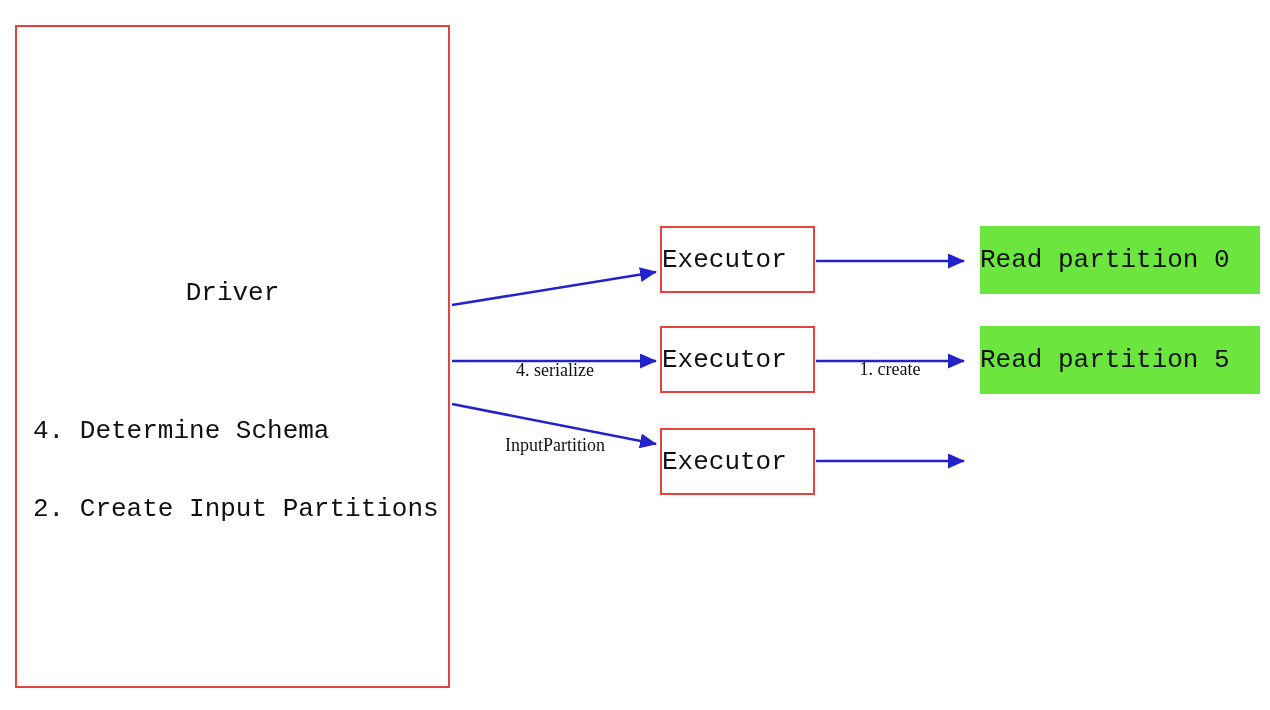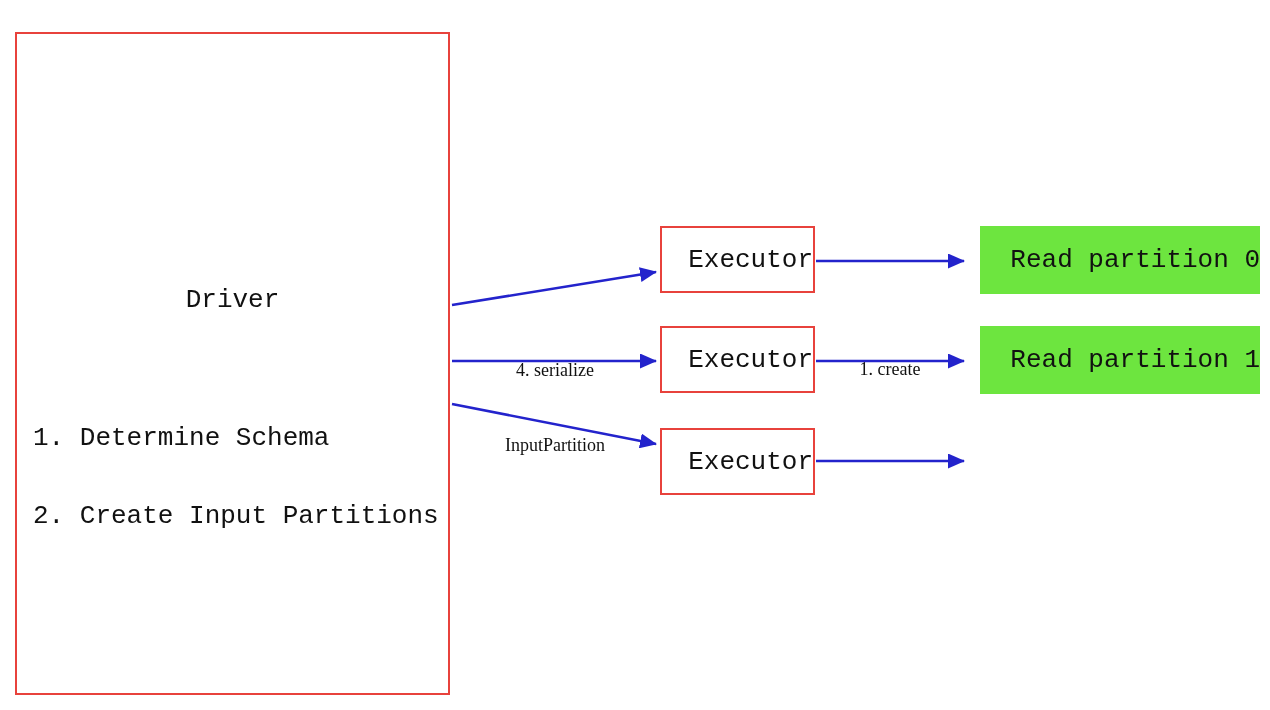--- a/index.html
+++ b/index.html
@@ -25,21 +25,21 @@
   .mono {
     font-family: "Liberation Mono", "DejaVu Sans Mono", monospace;
     color: var(--text);
   }
   .serif {
     font-family: "Liberation Serif", "DejaVu Serif", serif;
     color: var(--text);
   }
   .driver-box {
     position: absolute;
-    left: 15px; top: 32px;
+    left: 15px; top: 25px;
     width: 435px; height: 663px;
     border: 2px solid var(--box-border);
     background: var(--bg);
   }
   .driver-title {
     position: absolute;
     left: 0; top: 253px;        
     width: 100%;
     text-align: center;
     font-size: 26px;
@@ -50,24 +50,23 @@
     position: absolute;
     left: 16px; top: 339px;     
     font-size: 26px;
     line-height: 26px;
     white-space: pre;
   }
   .node {
     position: absolute;
     display: flex;
     align-items: center;
-    justify-content: flex-end;
+    justify-content: flex-start;
     font-size: 26px;
     white-space: pre;
-    padding-left: 36px;
   }
   .executor {
     left: 660px;
     width: 155px; height: 67px;
     border: 2px solid var(--box-border);
     background: var(--bg);
   }
   .executor.e0 { top: 226px; }
   .executor.e1 { top: 326px; }
   .executor.e2 { top: 428px; }
@@ -113,40 +112,40 @@
     <line x1="452" y1="361" x2="656" y2="361" marker-end="url(#ah)"></line>
     <line x1="452" y1="404" x2="656" y2="444" marker-end="url(#ah)"></line>
     <line x1="816" y1="261" x2="964" y2="261" marker-end="url(#ah)"></line>
     <line x1="816" y1="361" x2="964" y2="361" marker-end="url(#ah)"></line>
     <line x1="816" y1="461" x2="964" y2="461" marker-end="url(#ah)"></line>
   </svg>
 
   <div class="driver-box">
     <div class="driver-title mono">Driver</div>
     <div class="driver-steps mono">
-      <div>1. Determine Schema</div>
+      <div>4. Determine Schema</div>
       <div>2. Create Input Partitions</div>
     </div>
   </div>
 
   <div class="node mono executor e0">
     <span>Executor</span>
   </div>
   <div class="node mono executor e1">
     <span>Executor</span>
   </div>
   <div class="node mono executor e2">
     <span>Executor</span>
   </div>
 
   <div class="node mono partition p0">
     <span>Read partition 0</span>
   </div>
   <div class="node mono partition p1">
-    <span>Read partition 1</span>
+    <span>Read partition 5</span>
   </div>
 
   <div class="edge-label serif label-serialize">
     <div>4. serialize</div>
     <div>InputPartition</div>
   </div>
   <div class="edge-label serif label-reader">
     <div>1. create</div>
   </div>
 

